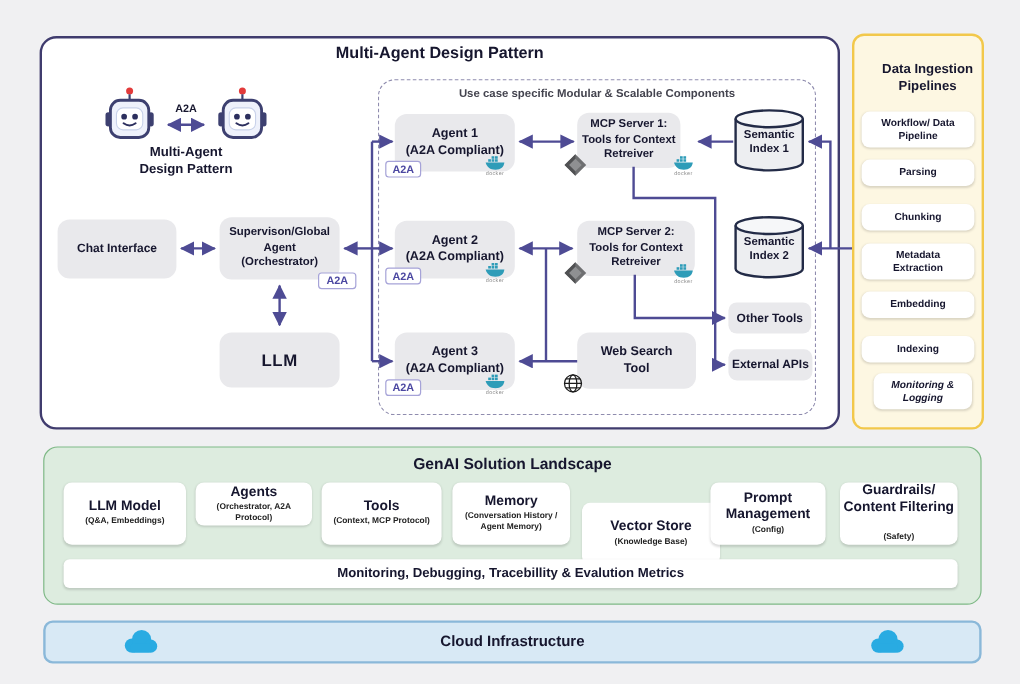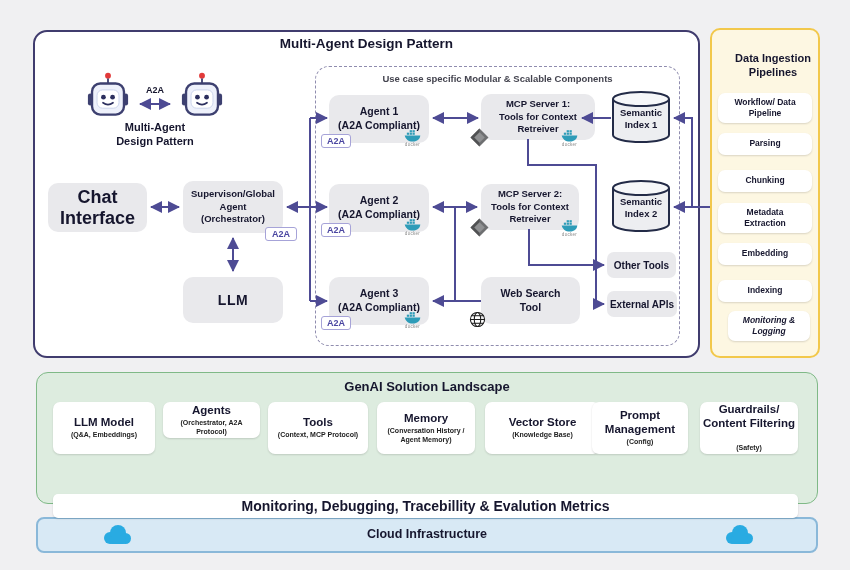--- a/index.html
+++ b/index.html
@@ -15,21 +15,21 @@
   
   .gbox{background:#e9e9ec;border-radius:10px;display:flex;flex-direction:column;
         align-items:center;justify-content:center;text-align:center;z-index:2;}
   .wbox{background:#ffffff;border-radius:7px;display:flex;flex-direction:column;
         align-items:center;justify-content:center;text-align:center;
         box-shadow:0 1px 2px rgba(0,0,0,.14);z-index:2;}
   
   .main-title{font-size:13.5px;font-weight:700;text-align:center;z-index:3;}
   .dashed-title{font-size:9.5px;font-weight:600;color:#44444f;text-align:center;z-index:3;}
   .sec-title{font-weight:700;text-align:center;z-index:3;}
-  .t-chat{font-size:18px;font-weight:700;}
+  .t-chat{font-size:10px;font-weight:700;}
   .t-sup{font-size:9.5px;font-weight:700;line-height:1.3;}
   .t-llm{font-size:14px;font-weight:700;letter-spacing:.5px;}
   .t-agent{font-size:10.5px;font-weight:700;line-height:1.3;}
   .t-mcp{font-size:9.5px;font-weight:700;line-height:1.3;}
   .t-small{font-size:10px;font-weight:700;}
   .t-cyl{font-size:9.5px;font-weight:700;line-height:1.25;text-align:center;z-index:3;}
   .robot-caption{font-size:11px;font-weight:700;text-align:center;line-height:1.3;z-index:3;}
   .a2a-mini{font-size:9px;font-weight:700;text-align:center;z-index:3;}
   
   .a2a-badge{background:#ffffff;border:1.5px solid #a6a3d8;border-radius:3px;
@@ -37,21 +37,21 @@
              justify-content:center;z-index:4;}
   
   .icon{z-index:4;display:flex;flex-direction:column;align-items:center;line-height:1;}
   .docker-caption{font-size:4.5px;color:#8a8a8a;letter-spacing:.3px;margin-top:1px;}
   
   .step-text{font-size:8.5px;font-weight:700;line-height:1.3;width:74px;}
   .ing-title{font-size:11px;font-weight:700;line-height:1.3;}
   
   .comp-name{font-size:11.5px;font-weight:700;line-height:1.15;}
   .comp-sub{font-size:7px;font-weight:700;color:#222;line-height:1.25;margin-top:2px;}
-  .mon-bar{font-size:14px;font-weight:700;margin-top:28px;}
+  .mon-bar{font-size:11px;font-weight:700;}
   .cloud-text{font-size:12.5px;font-weight:700;}
   .wires{position:absolute;left:0;top:0;z-index:3;pointer-events:none;}
   .cyl-svg{position:absolute;left:0;top:0;z-index:2;}
 </style>
 </head>
 <body>
 
 <div class="stage">
 
   <div class="abs outer-box" style="left:33px;top:30px;width:667px;height:328px;"></div>
@@ -151,21 +151,21 @@
           <rect x="8" y="5" width="3.2" height="3"></rect>
       <rect x="12" y="5" width="3.2" height="3"></rect>
           <rect x="8" y="1.5" width="3.2" height="3"></rect>
       <rect x="12" y="1.5" width="3.2" height="3"></rect>
       <path d="M1 9 h22 c-0.5 5 -4 8.5 -10.5 8.5 C6 17.5 2.5 14.5 1 9 z"></path>
         </g>
       </svg>
     <span class="docker-caption">docker</span>
   </div>
 
-  <div class="abs gbox t-mcp" style="left:481px;top:94px;width:114px;height:46px;">
+  <div class="abs gbox t-mcp" style="left:481px;top:94px;width:86px;height:46px;">
     <div>MCP Server 1:</div>
     <div>Tools for Context</div>
     <div>Retreiver</div>
   </div>
   <div class="abs gbox t-mcp" style="left:481px;top:184px;width:98px;height:46px;">
     <div>MCP Server 2:</div>
     <div>Tools for Context</div>
     <div>Retreiver</div>
   </div>
 
@@ -287,21 +287,21 @@
     <span class="comp-sub" style="width:82px;">(Orchestrator, A2A Protocol)</span>
     </div>
   <div class="abs wbox" style="left:268px;top:402px;width:100px;height:52px;">
     <span class="comp-name">Tools</span>
     <span class="comp-sub">(Context, MCP Protocol)</span>
     </div>
   <div class="abs wbox" style="left:377px;top:402px;width:98px;height:52px;">
     <span class="comp-name">Memory</span>
     <span class="comp-sub" style="width:84px;">(Conversation History / Agent Memory)</span>
     </div>
-  <div class="abs wbox" style="left:485px;top:402px;width:115px;height:52px;">
+  <div class="abs wbox" style="left:485px;top:419px;width:115px;height:52px;">
     <span class="comp-name">Vector Store</span>
     <span class="comp-sub">(Knowledge Base)</span>
     </div>
   <div class="abs wbox" style="left:592px;top:402px;width:96px;height:52px;">
     <span class="comp-name" style="width:80px;">Prompt Management</span>
     <span class="comp-sub">(Config)</span>
     </div>
   <div class="abs wbox" style="left:700px;top:402px;width:98px;height:52px;gap:12px;">
     <span class="comp-name" style="width:94px;">Guardrails/ Content Filtering</span>
     <span class="comp-sub">(Safety)</span>

